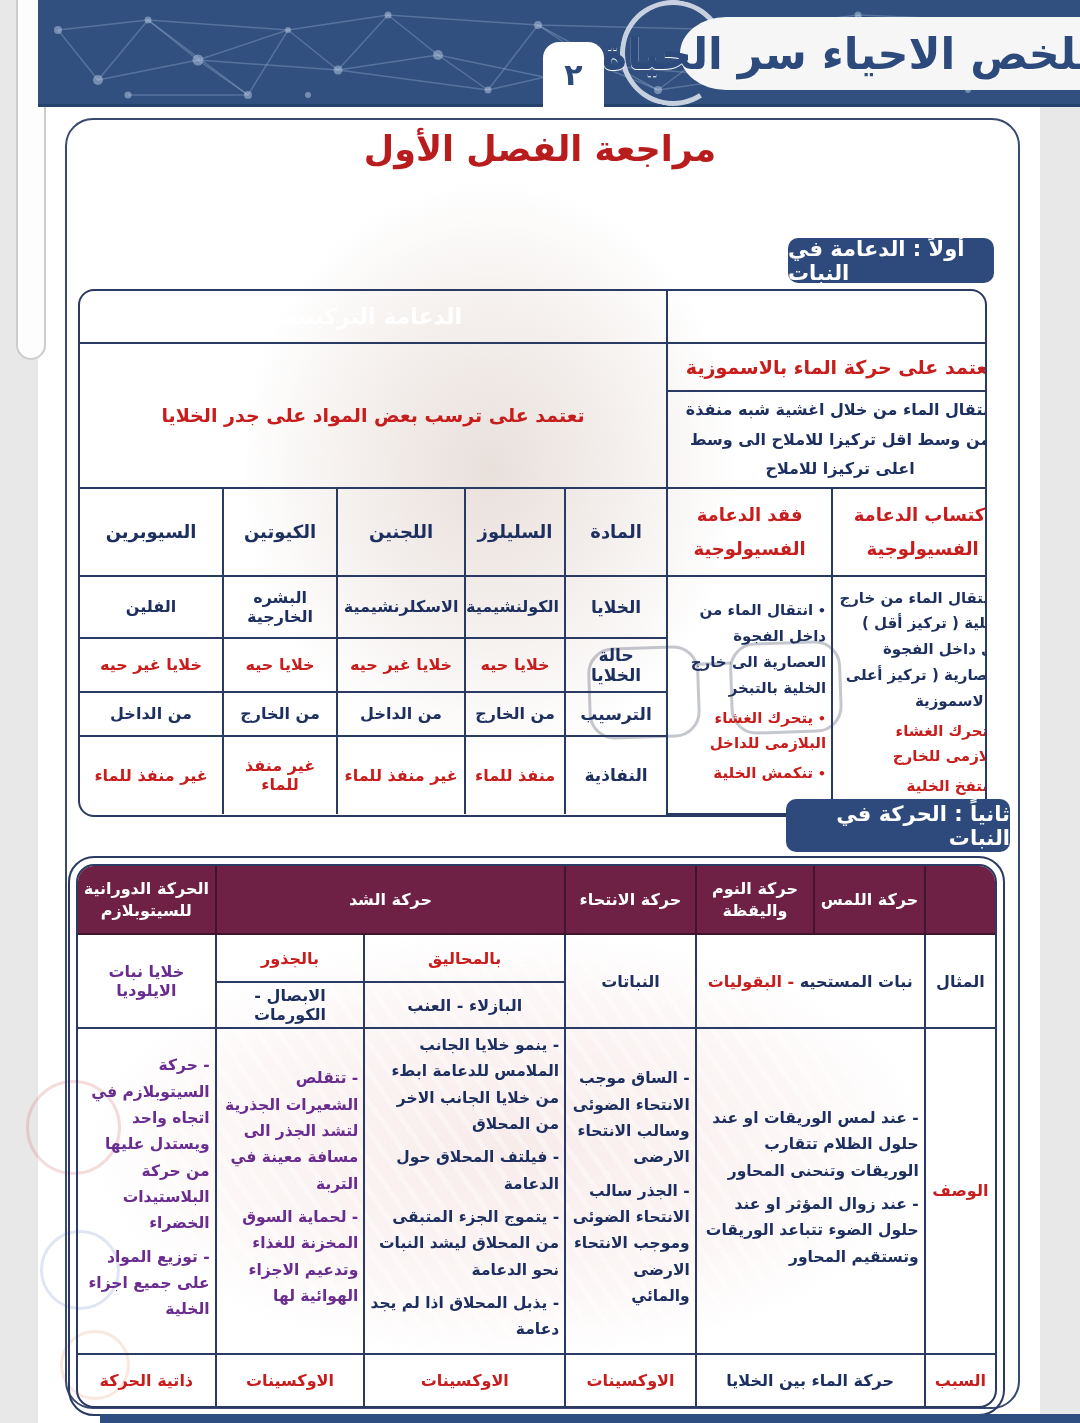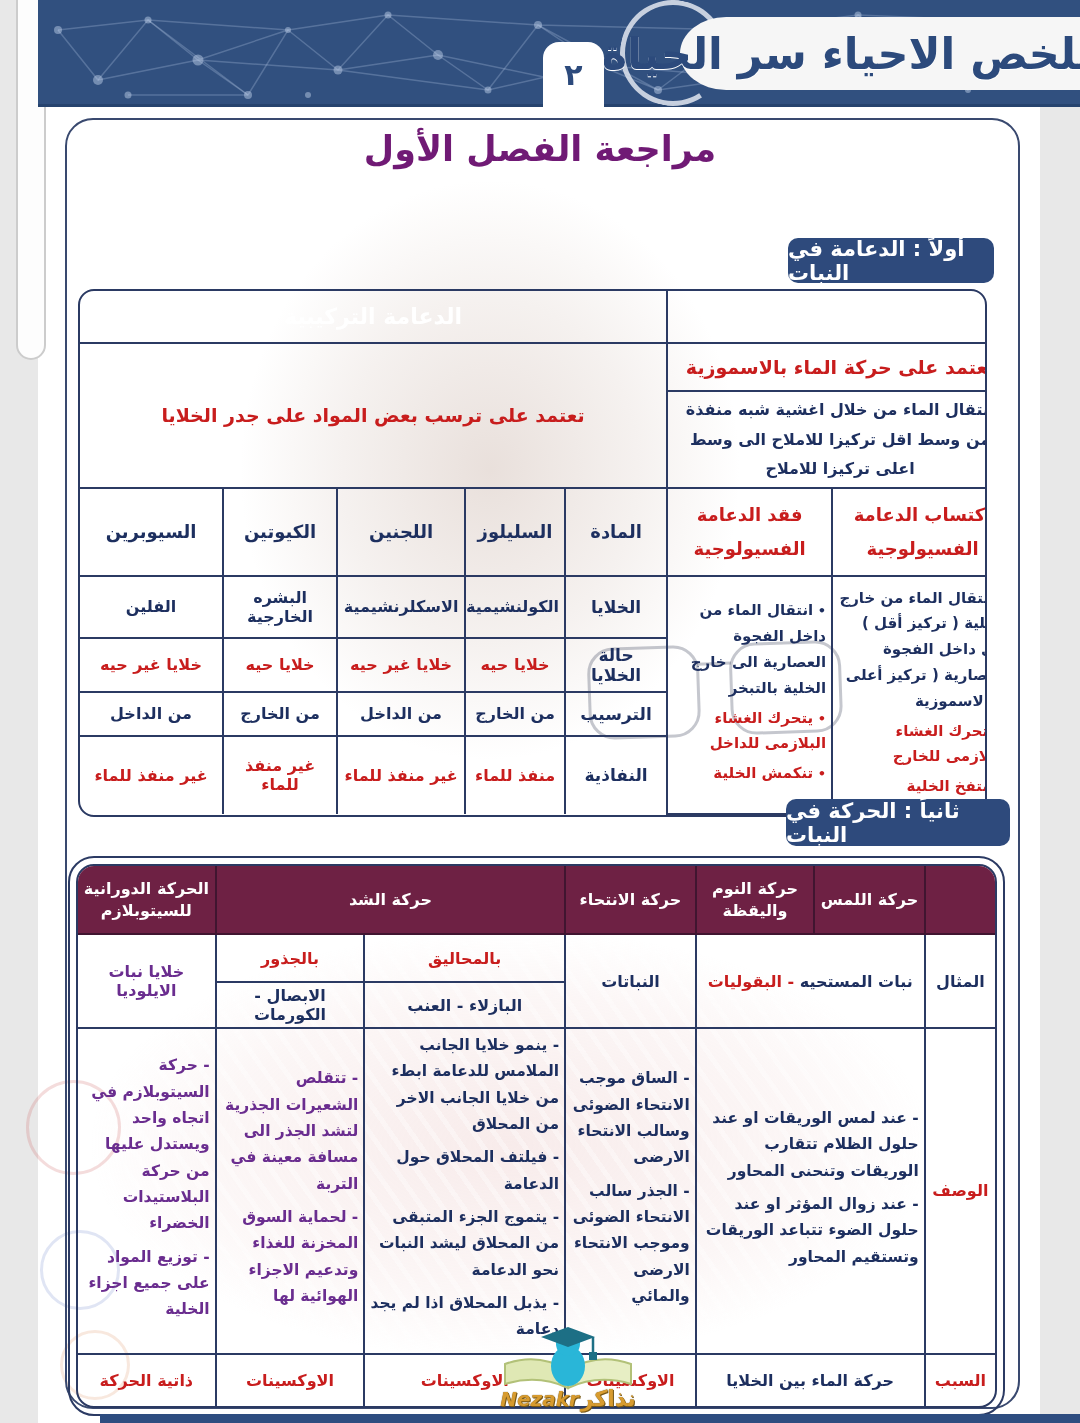--- a/index.html
+++ b/index.html
@@ -36,28 +36,28 @@
     display:flex;align-items:center;justify-content:flex-end;padding-left:28px;padding-right:14px;}
   .brand-title{color:#2c4a7c;font-size:43px;font-weight:700;letter-spacing:-1px;white-space:nowrap;
     text-shadow:0 1px 0 #ffffff;}
   .page-tab{position:absolute;left:505px;top:42px;width:61px;height:65px;background:#ffffff;
     border-radius:16px 16px 0 0;z-index:5;display:flex;align-items:center;justify-content:center;
     color:#2c4a7c;font-size:30px;font-weight:700;}
 
   
   .main-card{position:absolute;left:65px;top:118px;width:955px;height:1291px;border:2px solid #39496f;
     border-radius:28px;z-index:2;background:transparent;}
-  .doc-title{position:absolute;left:0;width:100%;text-align:center;color:#701a75;font-weight:700;z-index:2;}
+  .doc-title{position:absolute;left:0;width:100%;text-align:center;color:#b91c1c;font-weight:700;z-index:2;}
   .dt1{top:129px;font-size:35px;}
   .dt2{top:174px;font-size:35px;}
 
   .badge{position:absolute;background:#2e4a7c;color:#ffffff;font-weight:700;z-index:3;
     border-radius:10px;display:flex;align-items:center;justify-content:center;font-size:21px;}
   .badge1{left:788px;top:238px;width:206px;height:45px;}
-  .badge2{left:786px;top:799px;width:224px;height:47px;}
+  .badge2{left:786px;top:799px;width:224px;height:53px;text-align:right;}
 
   
   .t1wrap{position:absolute;left:78px;top:289px;width:909px;border:2px solid #2b3a63;border-radius:16px;overflow:hidden;z-index:2;}
   table.t1{width:100%;border-collapse:collapse;table-layout:fixed;direction:rtl;}
   table.t1 td{border:2px solid #2b3a63;padding:3px 5px;vertical-align:middle;text-align:center;
     font-weight:700;color:#1d2f5f;background:transparent;}
   table.t1 tr:first-child td{border-top:none;}
   table.t1 tr td:first-child{border-right:none;}
   table.t1 tr td:last-child{border-left:none;}
   table.t1 tr:last-child td{border-bottom:none;}
@@ -306,31 +306,15 @@
           <td class="red">الاوكسينات</td>
           <td class="red">الاوكسينات</td>
           <td class="red">الاوكسينات</td>
           <td class="red">ذاتية الحركة</td>
         </tr>
       </tbody>
         </table>
     </div>
   </div>
 
-  <div class="logo">
-    <svg width="150" height="72" viewBox="0 0 150 72">
-      <path d="M75 48 Q45 30 12 42 L12 62 Q45 52 75 66 Z" fill="#dfe8b4" stroke="#b2c178" stroke-width="2"></path>
-      <path d="M75 48 Q105 30 138 42 L138 62 Q105 52 75 66 Z" fill="#e7eec4" stroke="#b2c178" stroke-width="2"></path>
-      <ellipse cx="75" cy="44" rx="17" ry="20" fill="#29b6d8"></ellipse>
-      <circle cx="75" cy="22" r="12" fill="#29b6d8"></circle>
-      <polygon points="48,15 75,5 102,15 75,25" fill="#1d6f85"></polygon>
-      <rect x="66" y="13" width="18" height="7" rx="2" fill="#1d6f85"></rect>
-      <line x1="100" y1="15" x2="100" y2="32" stroke="#1d6f85" stroke-width="2.5"></line>
-      <rect x="96" y="30" width="8" height="8" fill="#1d6f85"></rect>
-    </svg>
-    <div class="logo-row">
-      <span class="logo-en">Nezakr</span>
-      <span class="logo-ar">نذاكر</span>
-    </div>
-  </div>
 
   <div class="bottom-strip"></div>
 </div>
 
 </body></html>

